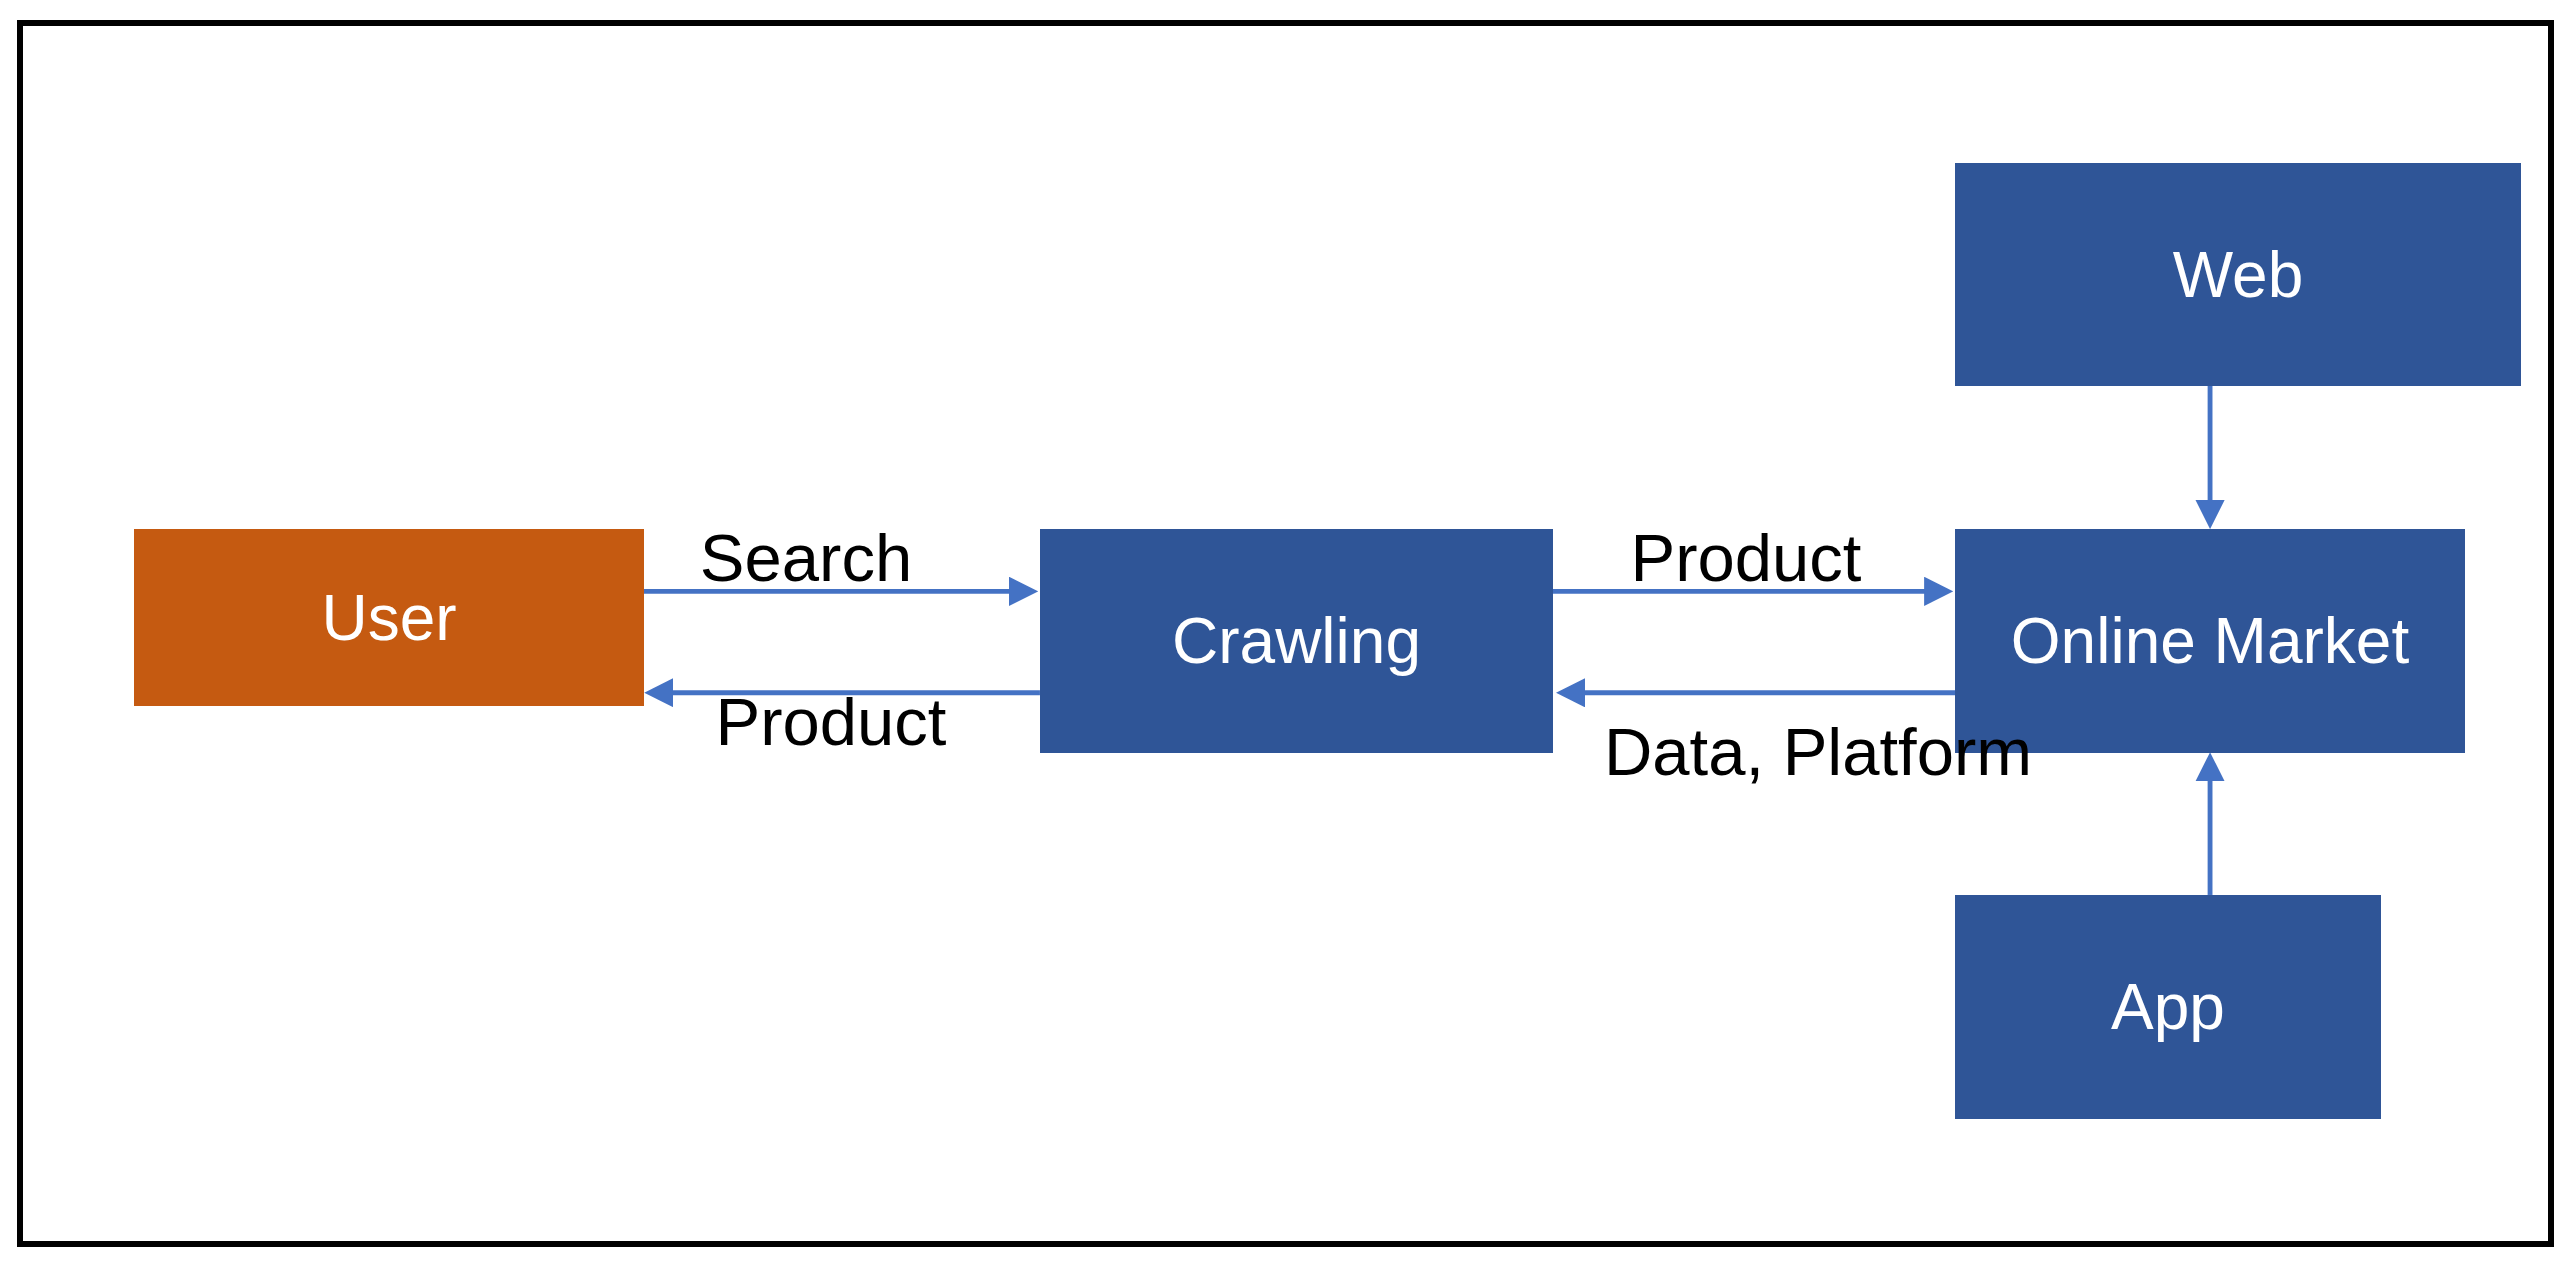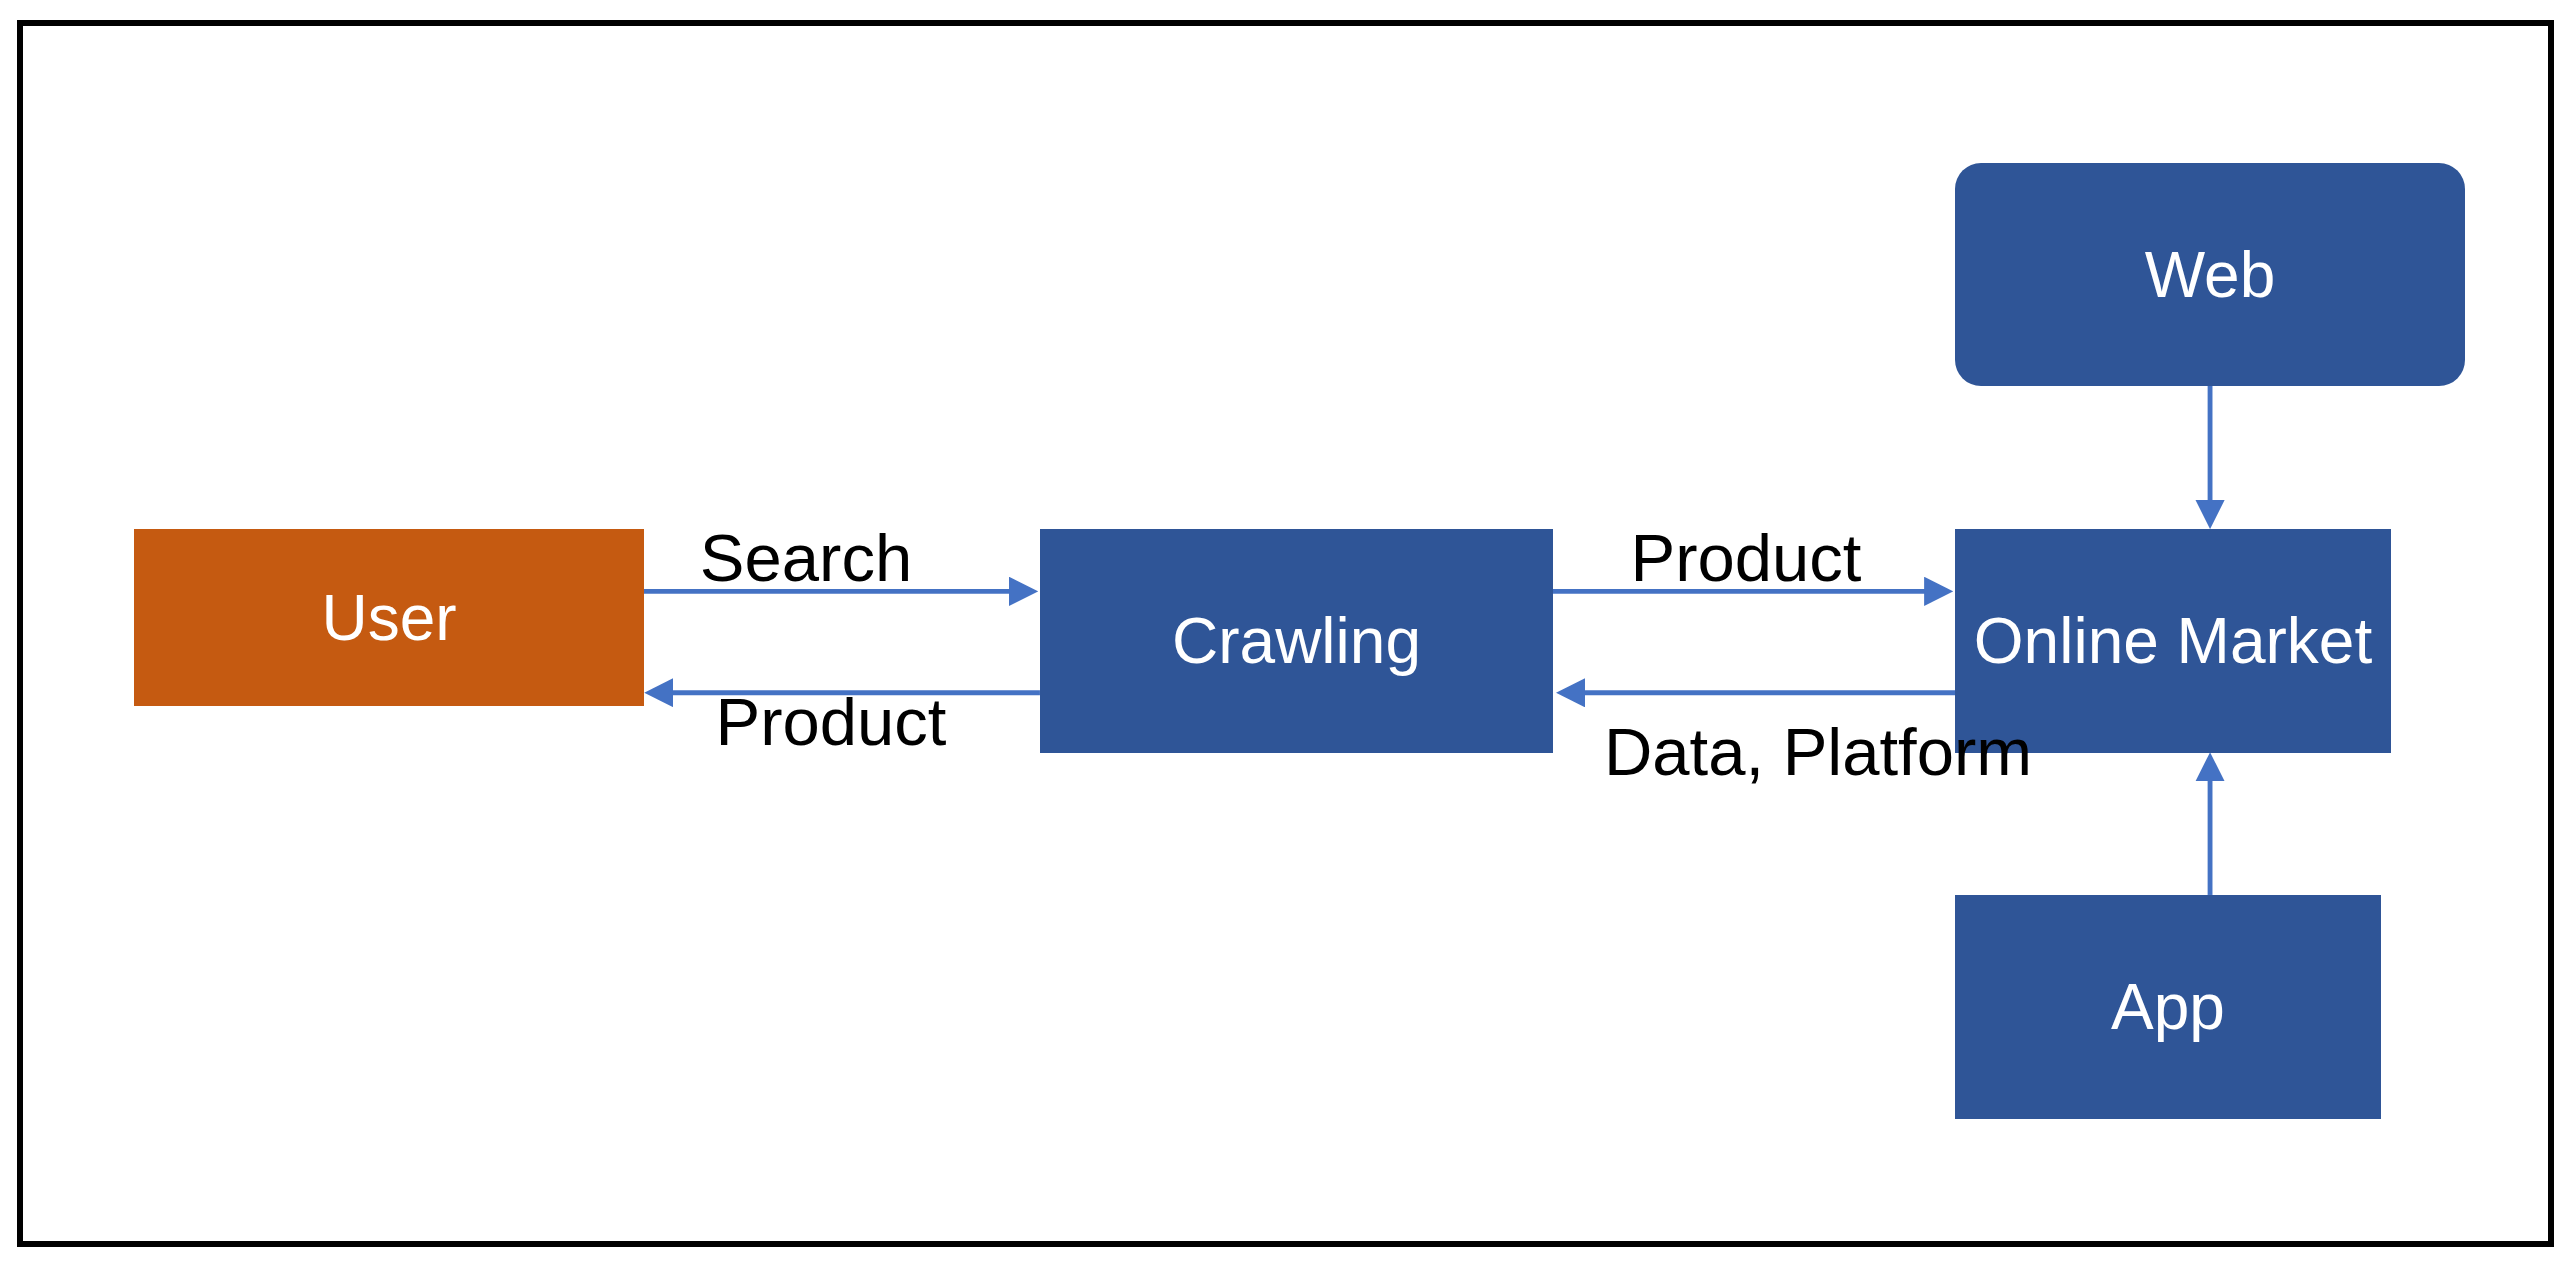--- a/index.html
+++ b/index.html
@@ -41,22 +41,22 @@
     color: var(--node-text);
     font-size: 64px;
     line-height: 1;
     white-space: nowrap;
   }
   .node-blue   { background: var(--node-blue); }
   .node-orange { background: var(--node-orange); }
 
   .node-user          { left: 134px;  top: 529px;  width: 510px; height: 177px; }
   .node-platform      { left: 1040px; top: 529px;  width: 513px; height: 224px; }
-  .node-online-market { left: 1955px; top: 529px;  width: 436px; height: 224px; }
-  .node-web           { left: 1955px; top: 163px;  width: 510px; height: 223px; border-radius: 26px; }
+  .node-online-market { left: 1955px; top: 529px;  width: 510px; height: 224px; }
+  .node-web           { left: 1955px; top: 163px;  width: 566px; height: 223px; }
   .node-app           { left: 1955px; top: 895px; width: 426px; height: 224px; }
 
   .edges-layer {
     position: absolute;
     left: 0; top: 0;
     width: 2576px;
     height: 1266px;
     pointer-events: none;
   }
   .edge-line { stroke: var(--arrow); stroke-width: 7; fill: none; }

